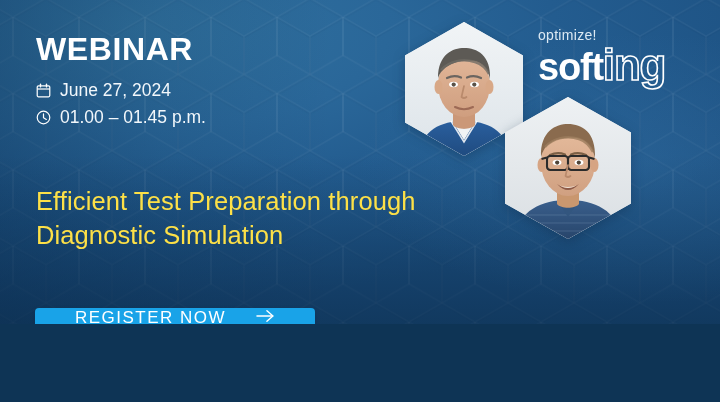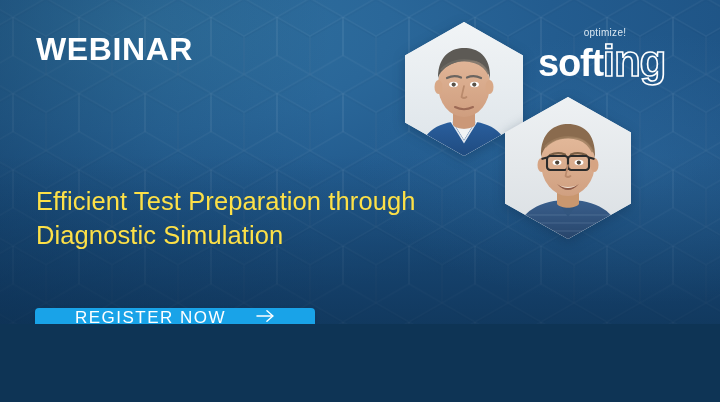--- a/index.html
+++ b/index.html
@@ -159,25 +159,25 @@
   
   .logo {
     position: absolute;
     right: 22px;
     top: 28px;
     width: 160px;
     text-align: right;
   }
   .logo-tagline {
     color: #dce9f3;
-    font-size: 10px;
+    font-size: 14px;
     letter-spacing: 0.3px;
     line-height: 1;
     margin: 0 26px 1px 0;
-    text-align: center;
+    text-align: left;
   }
   .logo-mark {
     display: flex;
     align-items: baseline;
     line-height: 1;
   }
   .logo-soft {
     font-size: 38px;
     font-weight: bold;
     color: #ffffff;
@@ -218,20 +218,45 @@
   </div>
 
   <div class="bg-left-dark"></div>
   <div class="bg-dark-bottom"></div>
   <div class="bg-right-glow"></div>
 
   <div class="content">
 
     <div class="kicker">WEBINAR</div>
 
+    <div class="meta">
+
+      <div class="meta-row">
+        <span class="meta-icon">
+          <svg viewBox="0 0 16 16" xmlns="http://www.w3.org/2000/svg">
+            <rect x="1.3" y="3" width="13.4" height="11.7" rx="1.3" fill="none" stroke="#ffffff" stroke-width="1.3"></rect>
+            <line x1="1.3" y1="6.4" x2="14.7" y2="6.4" stroke="#ffffff" stroke-width="1.3"></line>
+            <line x1="4.8" y1="1.2" x2="4.8" y2="4.2" stroke="#ffffff" stroke-width="1.4" stroke-linecap="round"></line>
+            <line x1="11.2" y1="1.2" x2="11.2" y2="4.2" stroke="#ffffff" stroke-width="1.4" stroke-linecap="round"></line>
+          </svg>
+        </span>
+        <span>June 27, 2024</span>
+      </div>
+
+      <div class="meta-row">
+        <span class="meta-icon">
+          <svg viewBox="0 0 16 16" xmlns="http://www.w3.org/2000/svg">
+            <circle cx="8" cy="8" r="6.7" fill="none" stroke="#ffffff" stroke-width="1.3"></circle>
+            <polyline points="8,4.2 8,8.3 11,10.1" fill="none" stroke="#ffffff" stroke-width="1.3" stroke-linecap="round" stroke-linejoin="round"></polyline>
+          </svg>
+        </span>
+        <span>01.00 – 01.45 p.m.</span>
+      </div>
+
+    </div>
 
     <div class="headline">Efficient Test Preparation through Diagnostic Simulation</div>
 
     <div class="cta">
       <span class="cta-label">REGISTER NOW</span>
       <span class="cta-arrow">
         <svg viewBox="0 0 20 16" xmlns="http://www.w3.org/2000/svg">
           <line x1="1" y1="8" x2="17.5" y2="8" stroke="#ffffff" stroke-width="1.5" stroke-linecap="round"></line>
           <polyline points="11.5,2.4 17.8,8 11.5,13.6" fill="none" stroke="#ffffff" stroke-width="1.5" stroke-linecap="round" stroke-linejoin="round"></polyline>
         </svg>

